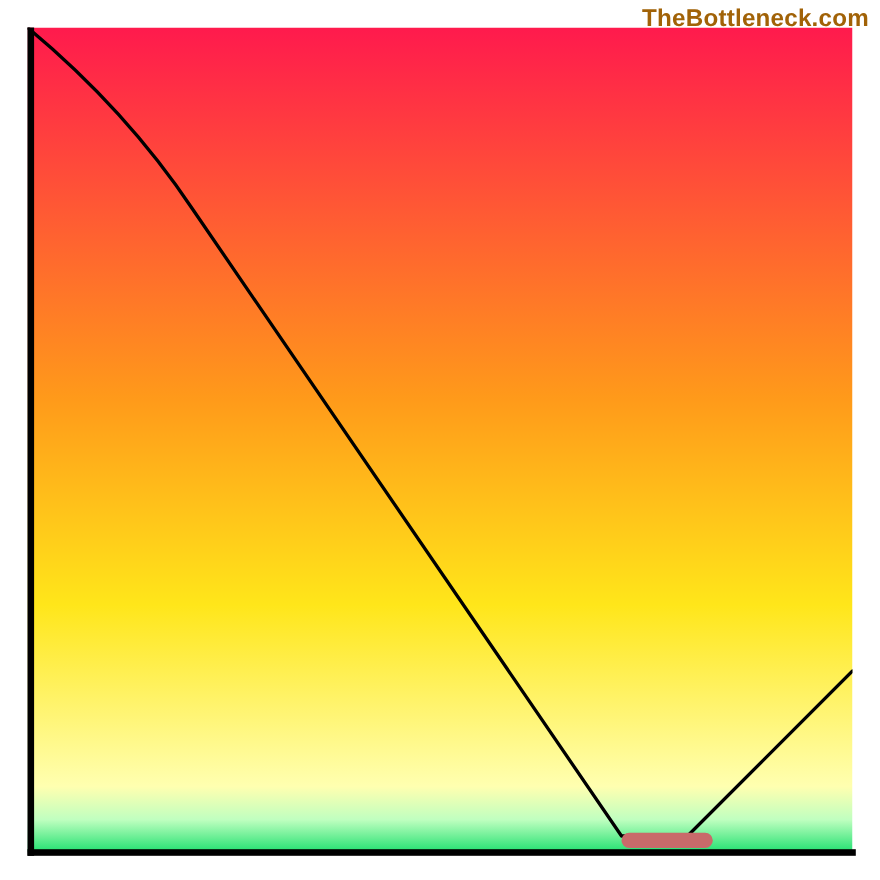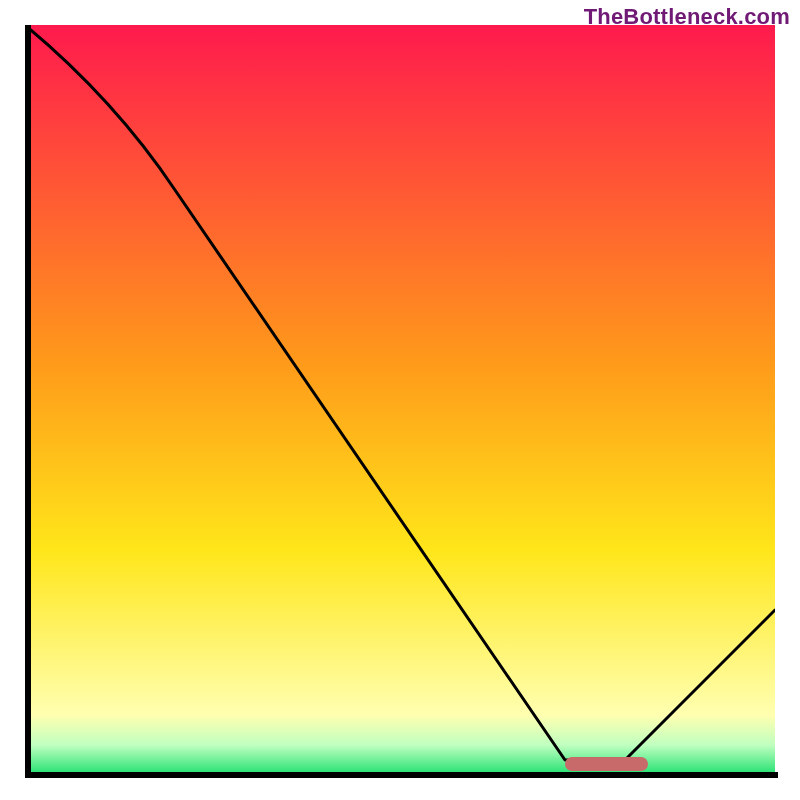--- a/index.html
+++ b/index.html
@@ -39,21 +39,21 @@
     top: 772px;
     width: 753px;
     height: 6px;
   }
   .attribution {
     position: absolute;
     top: 4px;
     right: 10px;
     font-size: 22px;
     font-weight: bold;
-    color: #701a75;
+    color: #a16207;
     letter-spacing: 0.2px;
   }
   svg.plot {
     position: absolute;
     left: 0;
     top: 0;
     width: 750px;
     height: 750px;
   }
   .optimal-marker {

